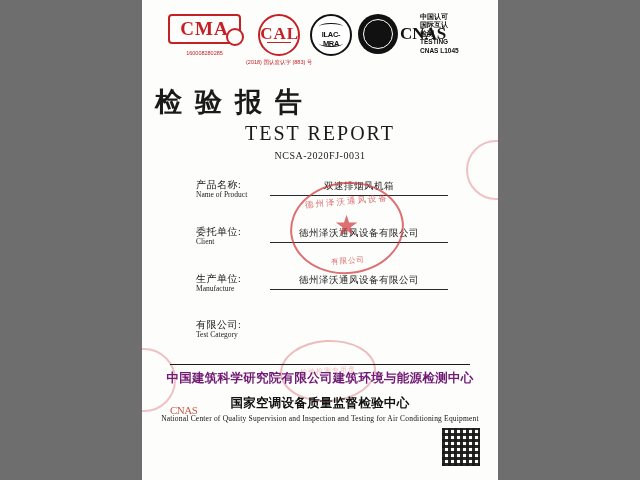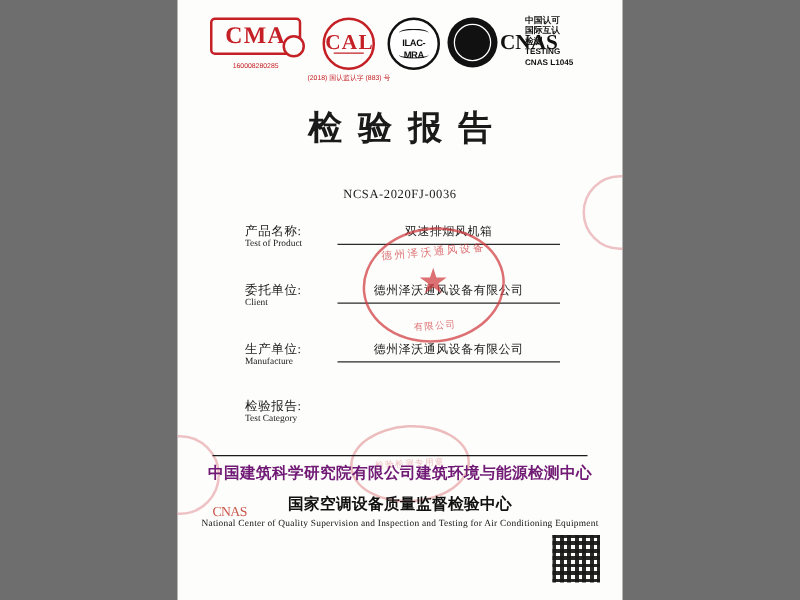--- a/index.html
+++ b/index.html
@@ -187,21 +187,21 @@
     line-height: 8.4px;
     font-weight: bold;
   }
   .cnas-meta .cn { font-size: 7px; }
 
   
   .title-cn {
     position: absolute;
     left: 0; right: 0;
     top: 84px;
-    text-align: center;
+    text-align: left;
     font-family: "Liberation Serif", serif;
     font-size: 27px;
     letter-spacing: 13px;
     text-indent: 13px;
     color: #1a1a1a;
     font-weight: bold;
   }
   .title-en {
     position: absolute;
     left: 0; right: 0;
@@ -466,42 +466,43 @@
           <div class="cn">中国认可</div>
           <div class="cn">国际互认</div>
           <div class="cn">检测</div>
           <div>TESTING</div>
           <div>CNAS L1045</div>
         </div>
       </div>
     </div>
 
     <div class="title-cn">检验报告</div>
-    <div class="report-no">NCSA-2020FJ-0036</div>
+    <div class="title-en">TEST REPORT</div>
+    <div class="report-no">NCSA-2020FJ-0031</div>
 
     <div class="field f1">
       <div class="f-label-cn">产品名称:</div>
-      <div class="f-label-en">Test of Product</div>
+      <div class="f-label-en">Name of Product</div>
       <div class="f-value">双速排烟风机箱</div>
     </div>
 
     <div class="field f2">
       <div class="f-label-cn">委托单位:</div>
       <div class="f-label-en">Client</div>
       <div class="f-value">德州泽沃通风设备有限公司</div>
     </div>
 
     <div class="field f3">
       <div class="f-label-cn">生产单位:</div>
       <div class="f-label-en">Manufacture</div>
       <div class="f-value">德州泽沃通风设备有限公司</div>
     </div>
 
     <div class="field f4">
-      <div class="f-label-cn">检验报告:</div>
+      <div class="f-label-cn">有限公司:</div>
       <div class="f-label-en">Test Category</div>
     </div>
 
     <div class="stamp-main">
       <div class="ring"></div>
       <div class="arc-text">德州泽沃通风设备</div>
       <div class="star">★</div>
       <div class="bottom-text">有限公司</div>
     </div>
     <div class="stamp-edge"></div>

